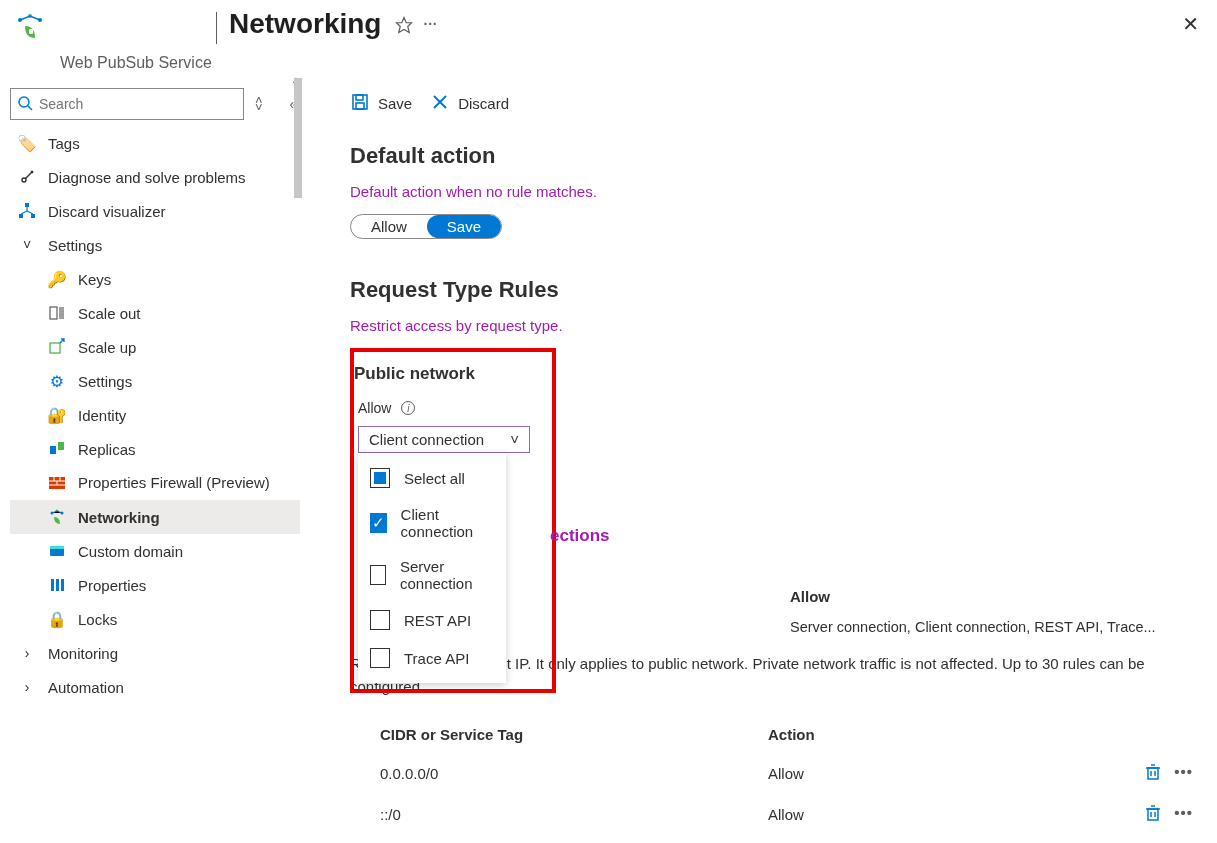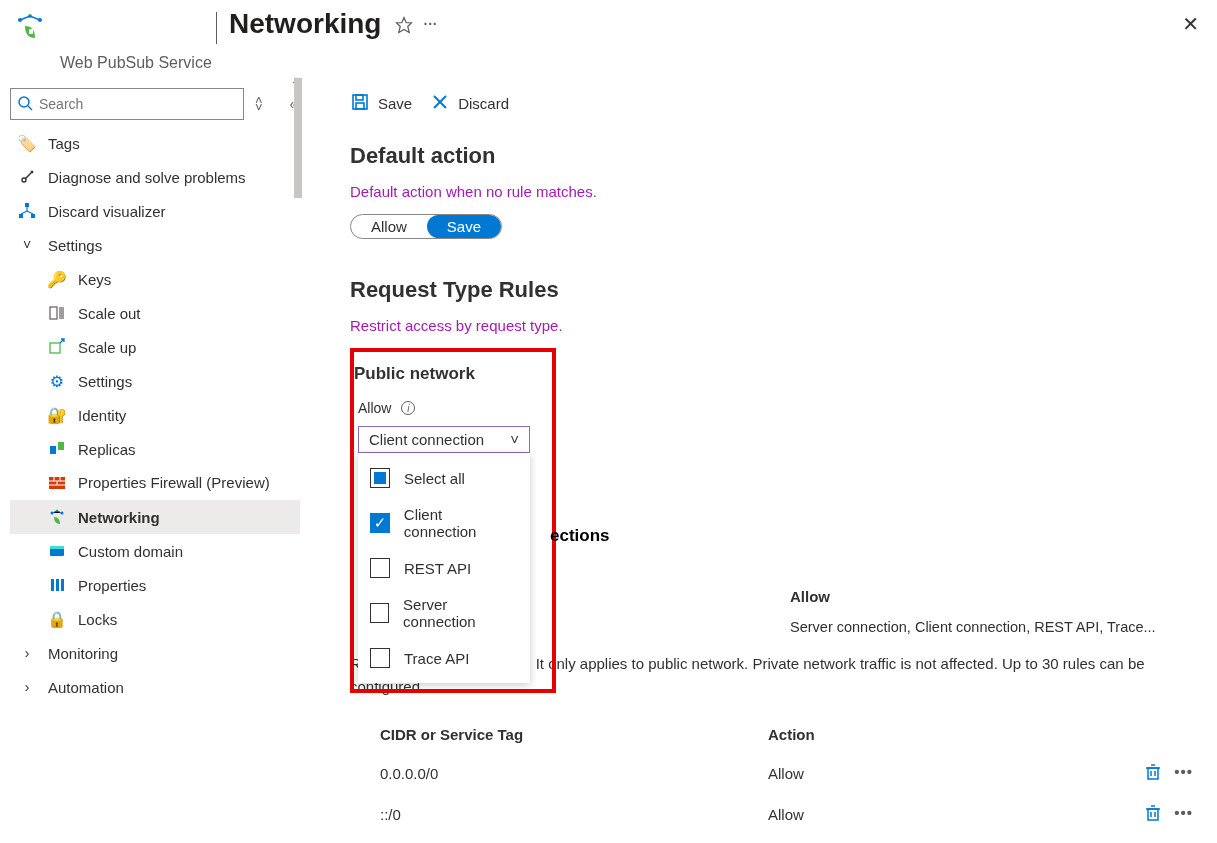--- a/index.html
+++ b/index.html
@@ -223,21 +223,21 @@
   align-items: center;
   justify-content: space-between;
   width: 172px;
   font-size: 15px;
   cursor: pointer;
 }
 .dropdown-panel {
   background: #fff;
   box-shadow: 0 2px 8px rgba(0,0,0,0.2);
   margin-left: 4px;
-  width: 172px;
+  width: 148px;
   padding: 6px 0;
 }
 .dd-item {
   display: flex;
   align-items: center;
   gap: 14px;
   padding: 9px 12px;
   cursor: pointer;
   font-size: 15px;
 }
@@ -254,21 +254,21 @@
   content: "";
   width: 12px;
   height: 12px;
   background: #0078d4;
 }
 .behind-text {
   margin-left: 200px;
   margin-top: -175px;
   font-size: 17px;
   font-weight: 700;
-  color: #000000;
+  color: #a21caf;
   pointer-events: none;
 }
 .table-head {
   display: flex;
   margin-top: 14px;
   font-weight: 600;
   font-size: 15px;
   padding-bottom: 8px;
 }
 .col-allow { margin-left: 440px; }
@@ -535,25 +535,25 @@
           <div class="dd-item">
             <span class="cb partial"></span>
             <span>Select all</span>
           </div>
           <div class="dd-item">
             <span class="cb checked">✓</span>
             <span>Client connection</span>
           </div>
           <div class="dd-item">
             <span class="cb"></span>
-            <span>REST API</span>
+            <span>Server connection</span>
           </div>
           <div class="dd-item">
             <span class="cb"></span>
-            <span>Server connection</span>
+            <span>REST API</span>
           </div>
           <div class="dd-item">
             <span class="cb"></span>
             <span>Trace API</span>
           </div>
         </div>
       </div>
       <div class="behind-text">ections</div>
 
       <div class="table-head" style="margin-top:42px;">

